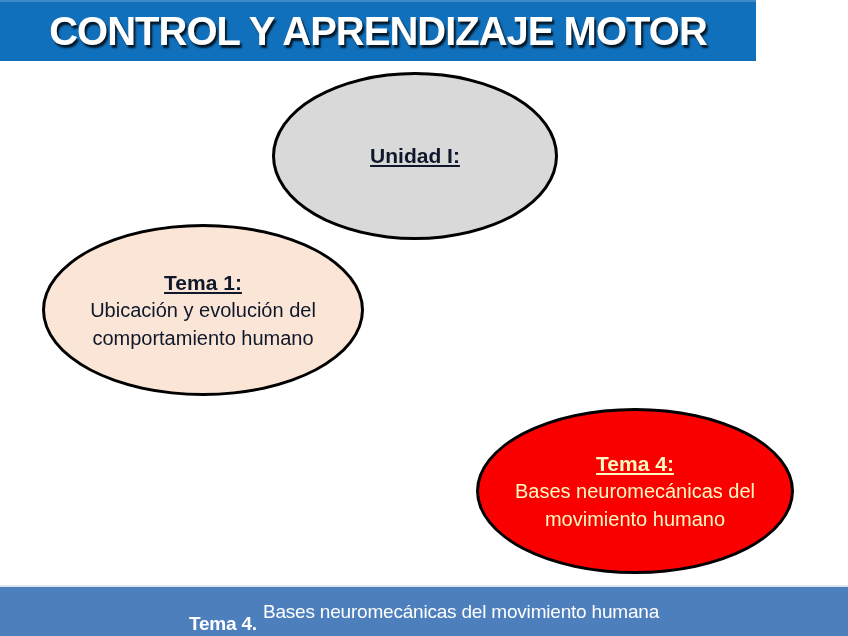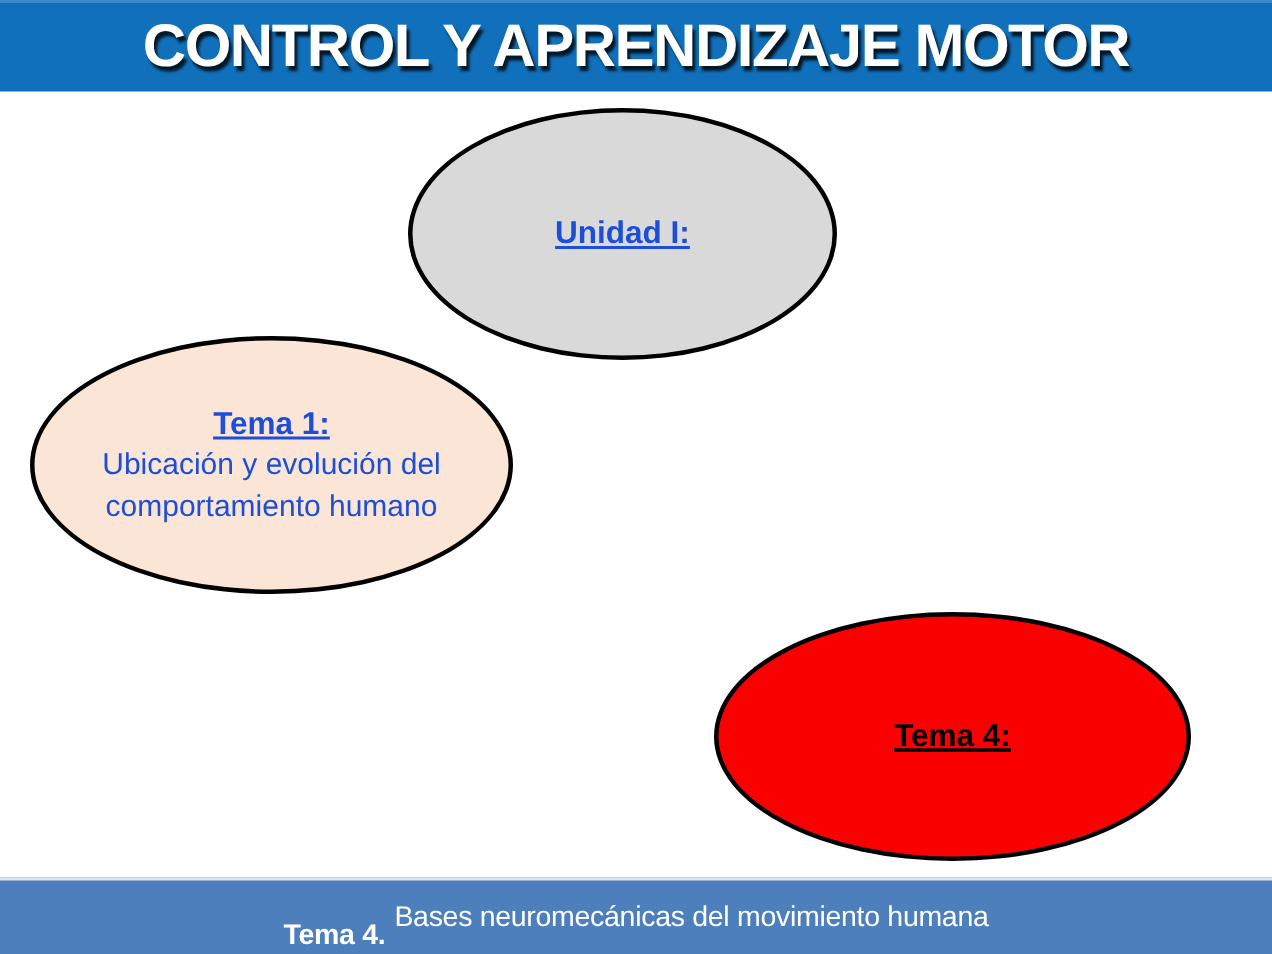--- a/index.html
+++ b/index.html
@@ -11,50 +11,50 @@
     --tema4-fill:#fb0000;
     --outline:#000000;
   }
   *{margin:0;padding:0;box-sizing:border-box;}
   html,body{background:#ffffff;}
   body{font-family:"Liberation Sans","DejaVu Sans",sans-serif;}
   .slide{
     position:relative;width:848px;height:636px;background:#ffffff;overflow:hidden;
   }
   .title-bar{
-    position:absolute;top:0;left:0;width:848px;height:61px;
+    position:absolute;top:0;left:0;width:756px;height:61px;
     background:var(--title-bar);
     border-top:2px solid #3d8ac9;
     display:flex;align-items:center;justify-content:center;
   }
   .title-bar h1{
     color:#ffffff;font-size:40px;font-weight:700;letter-spacing:-1px;
     text-shadow:2px 3px 2px rgba(0,0,0,0.8);
     white-space:nowrap;
   }
   .ellipse{
     position:absolute;border:3px solid var(--outline);border-radius:50%;
     display:flex;flex-direction:column;align-items:center;justify-content:center;
-    text-align:center;color:#1d4ed8;
+    text-align:center;color:#0f172a;
   }
   .ellipse .heading{
     font-weight:700;text-decoration:underline;font-size:21px;line-height:1.4;
   }
   .ellipse .body{
     font-size:20px;line-height:1.38;
   }
   .node-unidad{left:272px;top:72px;width:286px;height:168px;background:var(--unidad-fill);}
   .node-unidad .body{max-width:252px;}
-  .node-tema1{left:20px;top:224px;width:322px;height:172px;background:var(--tema-fill);}
+  .node-tema1{left:42px;top:224px;width:322px;height:172px;background:var(--tema-fill);}
   .node-tema1 .body{max-width:262px;}
   .node-tema2{left:468px;top:229px;width:324px;height:172px;background:var(--tema-fill);}
   .node-tema2 .body{max-width:292px;}
   .node-tema3{left:34px;top:407px;width:328px;height:174px;background:var(--tema-fill);}
   .node-tema3 .body{max-width:304px;}
-  .node-tema4{left:476px;top:408px;width:318px;height:166px;background:var(--tema4-fill);color:#000000;text-decoration:underline;}
+  .node-tema4{left:476px;top:408px;width:318px;height:166px;background:var(--tema4-fill);color:#fef9c3;}
   .node-tema4 .body{max-width:266px;}
   .footer-bar{
     position:absolute;left:0;bottom:0;width:848px;height:51px;
     background:var(--footer-bar);
     border-top:2px solid var(--footer-edge);
     display:flex;align-items:center;justify-content:center;
     color:#ffffff;font-size:19px;letter-spacing:-0.2px;
   }
   .footer-bar .prefix{font-weight:700;margin-right:6px;margin-top:25px;}
 </style>
@@ -73,20 +73,21 @@
 
   <div class="ellipse node-tema1">
     <div class="heading">Tema 1:</div>
     <div class="body">Ubicación y evolución del comportamiento humano</div>
   </div>
 
 
 
   <div class="ellipse node-tema4">
     <div class="heading">Tema 4:</div>
+    <div class="body">Bases neuromecánicas del movimiento humano</div>
   </div>
 
   <footer class="footer-bar">
     <span class="prefix">Tema 4.</span>
     <span>Bases neuromecánicas del movimiento humana</span>
   </footer>
 
 </div>
 
 </body></html>

